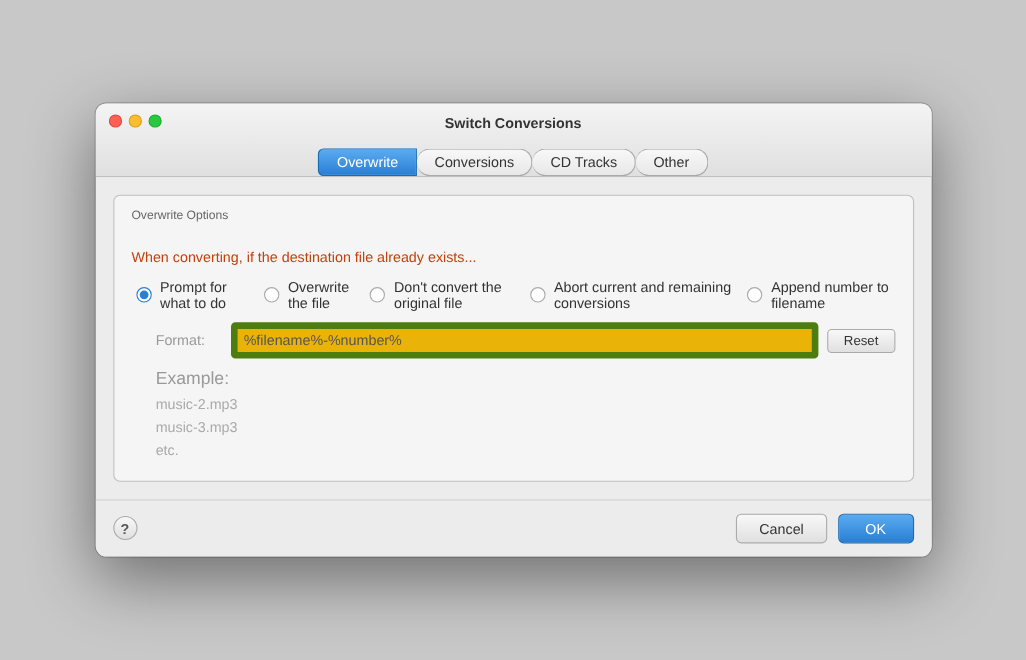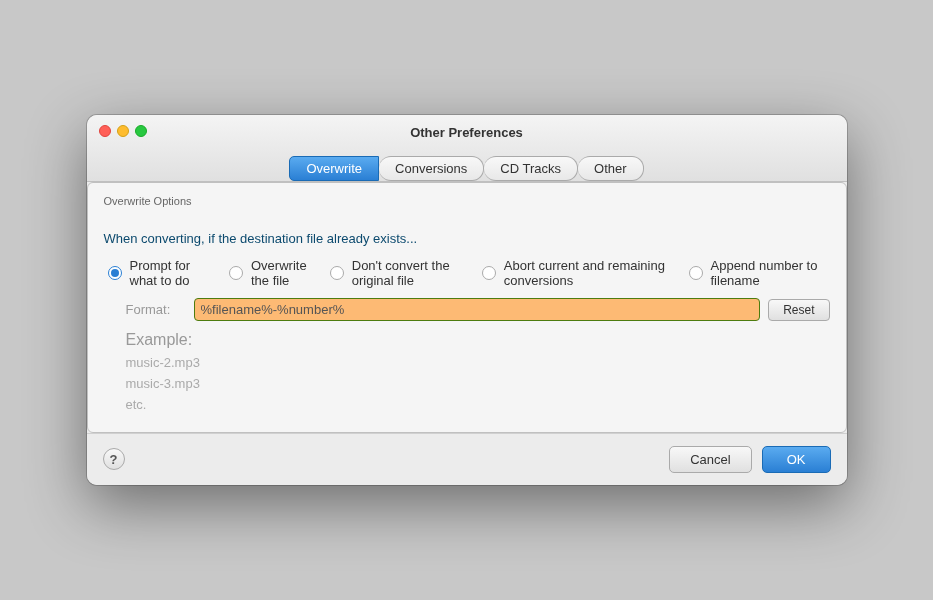--- a/index.html
+++ b/index.html
@@ -86,38 +86,39 @@
       border-radius: 12px;
     }
 
     .tab.active {
       background: linear-gradient(to bottom, #5aabf0, #2a7fd4);
       color: white;
       border-color: #1a6bb5;
     }
 
     .content-area {
+      padding: 16px;
     }
 
     .section-box {
       border: 1px solid #c0c0c0;
       border-radius: 6px;
       background: #f5f5f5;
       padding: 12px 16px 16px 16px;
     }
 
     .section-title {
       font-size: 11px;
       color: #666;
       margin-bottom: 10px;
     }
 
     .description-text {
       font-size: 13px;
-      color: #0c4a6e;
+      color: #c2410c;
       margin-bottom: 12px;
       margin-top: 24px;
     }
 
     .radio-group {
       display: flex;
       flex-direction: row;
       gap: 8px;
       margin-left: 4px;
     }
@@ -168,23 +169,23 @@
       font-size: 13px;
       color: #999;
       width: 60px;
       flex-shrink: 0;
     }
 
     .format-input {
       flex: 1;
       padding: 3px 6px;
       font-size: 13px;
-      border: 1px solid #4d7c0f;
+      border: 6px solid #4d7c0f;
       border-radius: 4px;
-      background: #fdba74;
+      background: #eab308;
       color: #555;
     }
 
     .reset-button {
       padding: 3px 14px;
       font-size: 12px;
       border: 1px solid #aaa;
       border-radius: 4px;
       background: linear-gradient(to bottom, #f8f8f8, #e0e0e0);
       cursor: pointer;
@@ -263,21 +264,21 @@
 </head>
 <body>
 
 <div class="window">
   <div class="title-bar">
     <div class="traffic-lights">
       <div class="traffic-light close"></div>
       <div class="traffic-light minimize"></div>
       <div class="traffic-light maximize"></div>
     </div>
-    <div class="title-bar-text">Other Preferences</div>
+    <div class="title-bar-text">Switch Conversions</div>
     <div class="tabs-bar">
       <div class="tab active">Overwrite</div>
       <div class="tab">Conversions</div>
       <div class="tab">CD Tracks</div>
       <div class="tab">Other</div>
     </div>
   </div>
 
   <div class="content-area">
     <div class="section-box">

